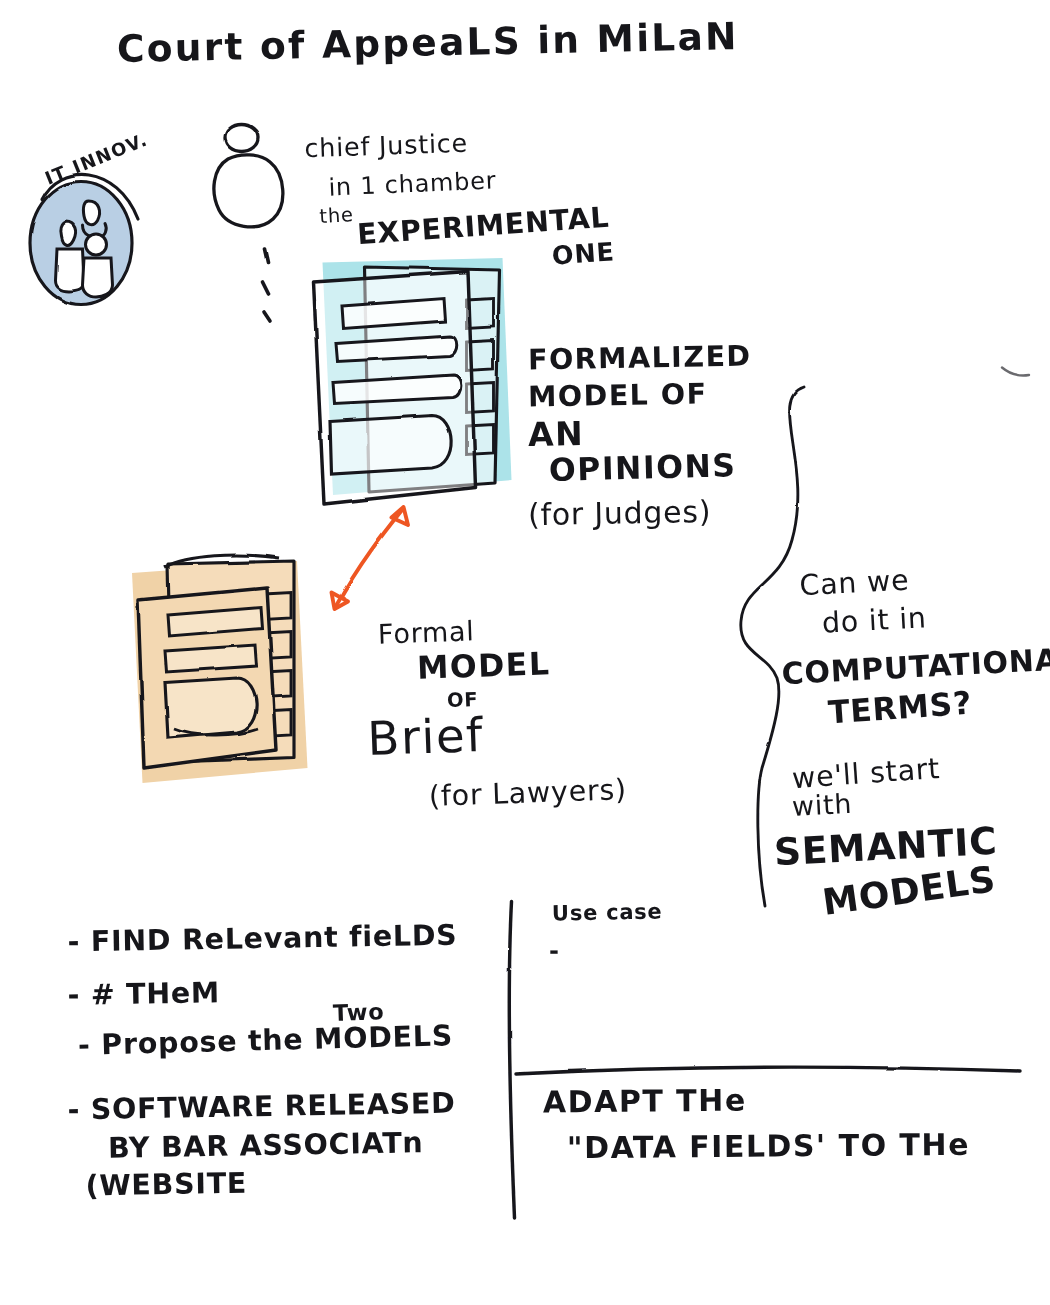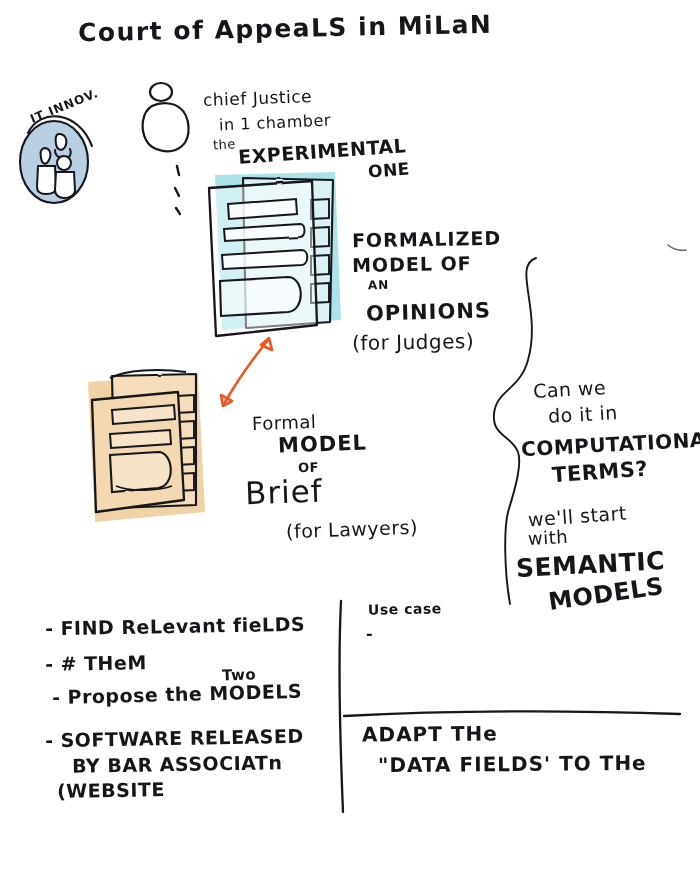--- a/index.html
+++ b/index.html
@@ -49,21 +49,21 @@
   }
   
   #cj1 { left: 203px; top: 88px;  font-size: 17px; transform: rotate(-2deg); font-weight: 500;}
   #cj2 { left: 219px; top: 113px; font-size: 16px; transform: rotate(-2.5deg); font-weight: 500;}
   #cj3 { left: 213px; top: 137px; font-size: 13px; transform: rotate(-3deg); font-weight: 500;}
   #cj4 { left: 238px; top: 140px; font-size: 19px; letter-spacing: 0.5px; transform: rotate(-4deg);}
   #cj5 { left: 368px; top: 160px; font-size: 17px; transform: rotate(-4deg);}
   
   #op1 { left: 352px; top: 228px; font-size: 19px; letter-spacing: 1px; transform: rotate(-1deg);}
   #op2 { left: 352px; top: 253px; font-size: 19px; letter-spacing: 1px; transform: rotate(-1deg);}
-  #op3 { left: 368px; top: 278px; font-size: 12px; letter-spacing: 1px; transform: rotate(-1deg);}
+  #op3 { left: 352px; top: 278px; font-size: 22px; letter-spacing: 1px; transform: rotate(-1deg);}
   #op4 { left: 366px; top: 300px; font-size: 21px; letter-spacing: 1px; transform: rotate(-1.5deg);}
   #op5 { left: 352px; top: 330px; font-size: 20px; transform: rotate(-1deg); font-weight: 500;}
   
   #br1 { left: 252px; top: 412px; font-size: 18px; transform: rotate(-2deg); font-weight: 500;}
   #br2 { left: 278px; top: 432px; font-size: 21px; letter-spacing: 1px; transform: rotate(-2deg);}
   #br3 { left: 298px; top: 460px; font-size: 13px; transform: rotate(-2deg);}
   #br4 { left: 245px; top: 474px; font-size: 31px; letter-spacing: 1px; transform: rotate(-2deg); font-weight: 500;}
   #br5 { left: 286px; top: 518px; font-size: 19px; transform: rotate(-2deg); font-weight: 500;}
   
   #q1 { left: 533px; top: 378px; font-size: 19px; transform: rotate(-3deg); font-weight: 500;}

